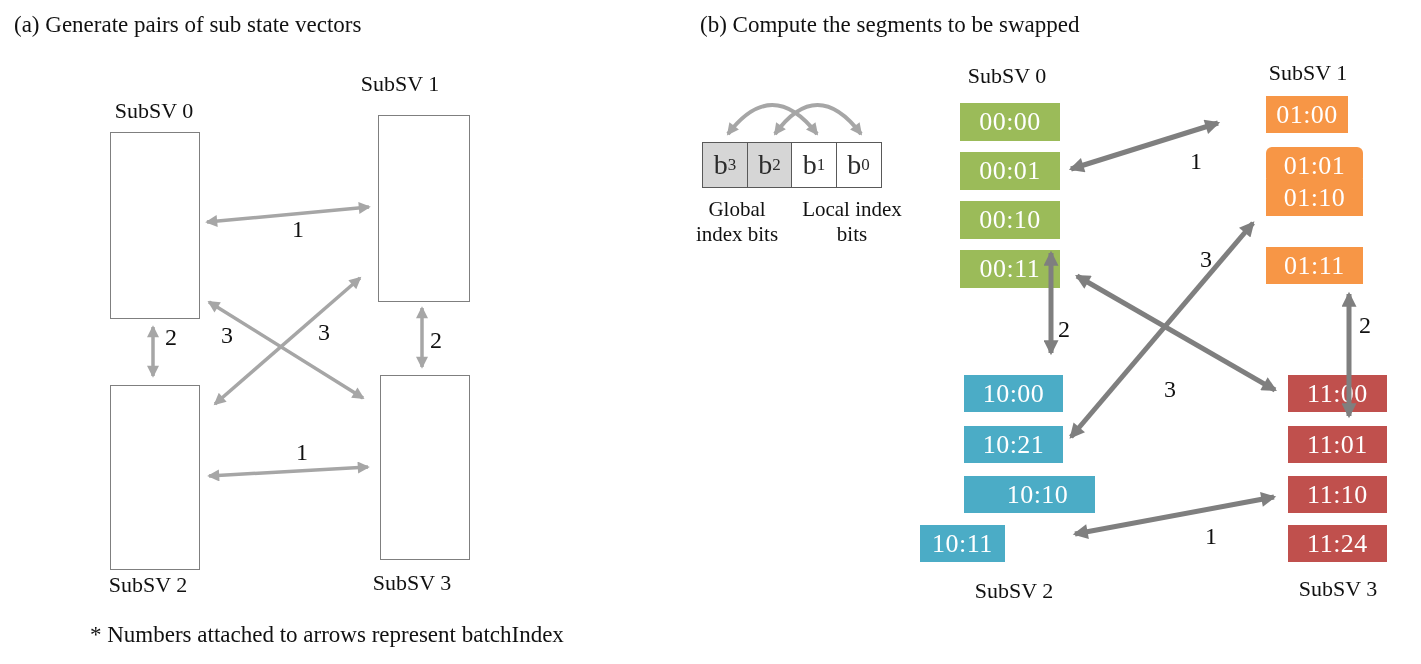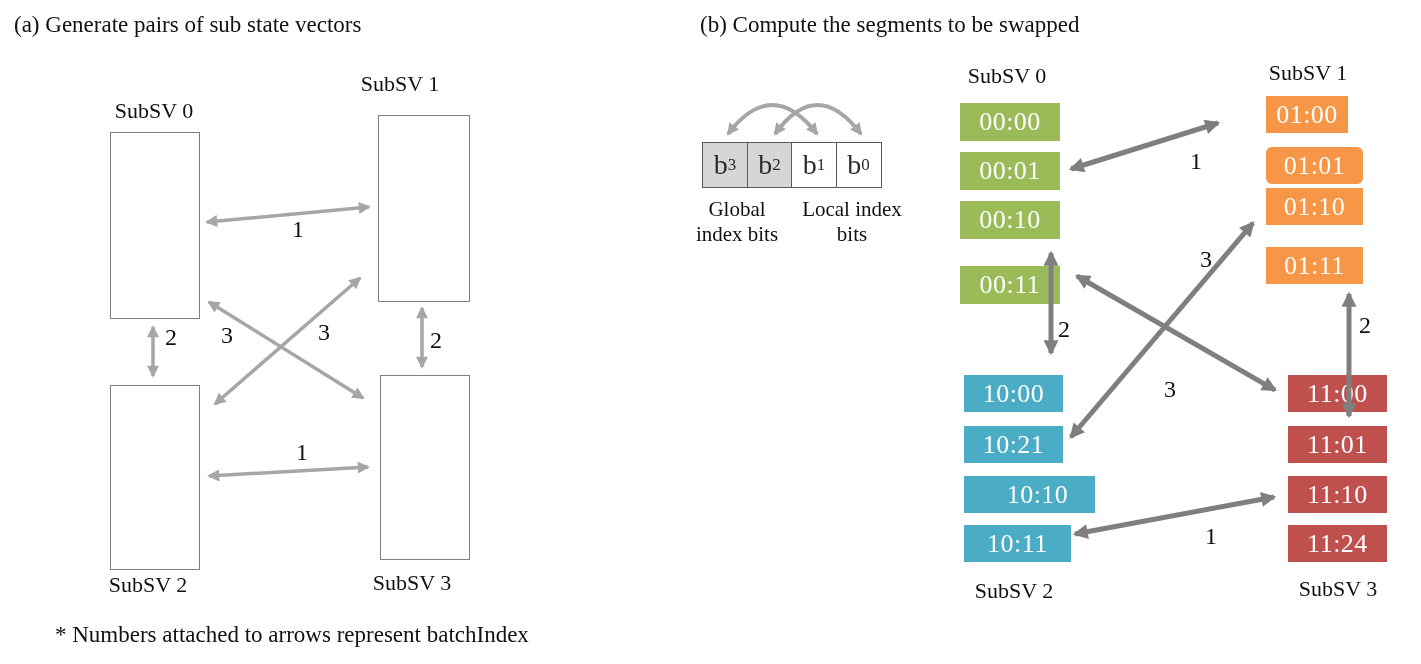--- a/index.html
+++ b/index.html
@@ -5,21 +5,21 @@
   html,body{margin:0;padding:0;background:#fff;}
   .canvas{
     position:relative;width:1421px;height:664px;background:#fff;overflow:hidden;
     font-family:Liberation Serif, serif;color:#111;
   }
   .abs{position:absolute;}
   .panel-title{font-size:23px;white-space:nowrap;}
   .subsv-box{border:1.5px solid #7f7f7f;background:#fff;}
   .box-label{font-size:22px;text-align:center;white-space:nowrap;}
   .num-label{font-size:24px;line-height:1;z-index:6;}
-  .footnote{font-size:23px;white-space:nowrap;}
+  .footnote{font-size:23px;white-space:nowrap;margin-left:35px;}
   .seg-cell{
     width:100px;height:38px;display:flex;align-items:center;justify-content:center;
     color:#fff;font-size:26px;letter-spacing:0.5px;
   }
   .col-green{background:var(--green);}
   .col-orange{background:var(--orange);}
   .col-blue{background:var(--blue);}
   .col-red{background:var(--red);}
   .bit-row{display:flex;}
   .bitcell{
@@ -85,32 +85,32 @@
         <span class="sub">0</span>
     </div>
   </div>
   <div class="abs bits-label" style="left:685px;top:197px;width:104px;">Global index bits</div>
   <div class="abs bits-label" style="left:800px;top:197px;width:104px;">Local index bits</div>
 
   <div class="abs box-label" style="left:949px;top:63px;width:116px;">SubSV 0</div>
   <div class="abs seg-cell col-green" style="left:960px;top:103px;">00:00</div>
   <div class="abs seg-cell col-green" style="left:960px;top:152px;">00:01</div>
   <div class="abs seg-cell col-green" style="left:960px;top:201px;">00:10</div>
-  <div class="abs seg-cell col-green" style="left:960px;top:250px;margin-top:16px;">00:11</div>
+  <div class="abs seg-cell col-green" style="left:960px;top:250px;">00:11</div>
 
   <div class="abs box-label" style="left:1250px;top:60px;width:116px;">SubSV 1</div>
   <div class="abs seg-cell col-orange" style="left:1266px;top:96px;width:82px;height:37px;">01:00</div>
   <div class="abs seg-cell col-orange" style="left:1266px;top:147px;width:97px;height:37px;border-radius:6px;">01:01</div>
-  <div class="abs seg-cell col-orange" style="left:1266px;top:188px;width:97px;height:37px;text-align:right;">01:10</div>
+  <div class="abs seg-cell col-orange" style="left:1266px;top:179px;width:97px;height:37px;text-align:right;">01:10</div>
   <div class="abs seg-cell col-orange" style="left:1266px;top:247px;width:97px;height:37px;">01:11</div>
 
   <div class="abs seg-cell col-blue" style="left:964px;top:375px;width:99px;height:37px;">10:00</div>
   <div class="abs seg-cell col-blue" style="left:964px;top:426px;width:99px;height:37px;">10:21</div>
   <div class="abs seg-cell col-blue" style="left:964px;top:476px;width:115px;height:37px;padding-left:16px;">10:10</div>
-  <div class="abs seg-cell col-blue" style="left:964px;top:525px;width:107px;height:37px;">10:11</div>
+  <div class="abs seg-cell col-blue" style="left:920px;top:525px;width:85px;height:37px;">10:11</div>
   <div class="abs box-label" style="left:956px;top:578px;width:116px;">SubSV 2</div>
 
   <div class="abs seg-cell col-red" style="left:1288px;top:375px;width:99px;height:37px;">11:00</div>
   <div class="abs seg-cell col-red" style="left:1288px;top:426px;width:99px;height:37px;">11:01</div>
   <div class="abs seg-cell col-red" style="left:1288px;top:476px;width:99px;height:37px;">11:10</div>
   <div class="abs seg-cell col-red" style="left:1288px;top:525px;width:99px;height:37px;">11:24</div>
   <div class="abs box-label" style="left:1280px;top:576px;width:116px;">SubSV 3</div>
 
   <span class="abs num-label" style="left:1190px;top:149px;">1</span>
   <span class="abs num-label" style="left:1058px;top:317px;">2</span>

